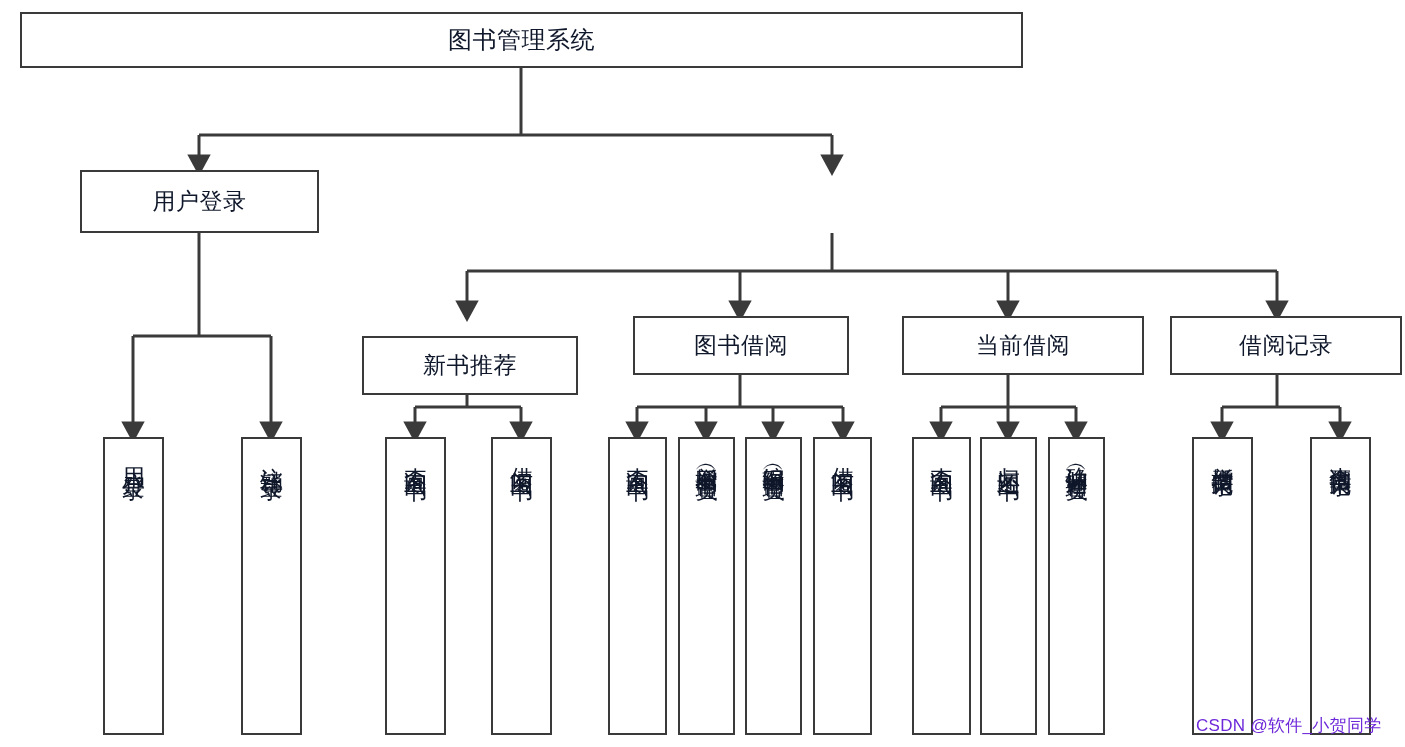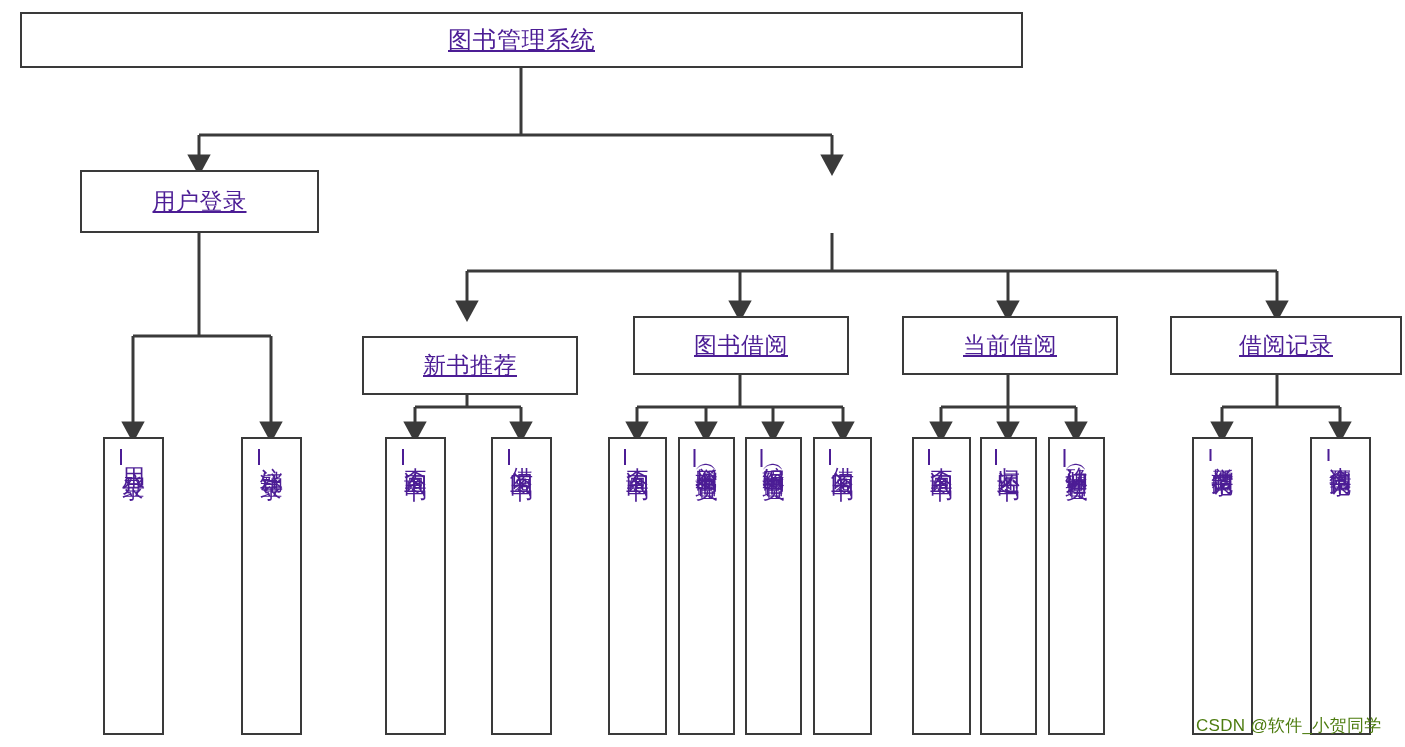--- a/index.html
+++ b/index.html
@@ -35,22 +35,21 @@
     align-items: center;
     justify-content: center;
     color: #2b2b2b;
     z-index: 2;
   }
   .node-label {
     display: block;
     text-align: right;
     line-height: 1.16;
     letter-spacing: 0.5px;
-    color: #4c1d95;
-    text-decoration: underline;
+    color: #0f172a;
   }
   
   .node.horiz .node-label {
     font-size: 23px;
     white-space: nowrap;
   }
   .node.root .node-label {
     font-size: 24px;
   }
   
@@ -69,21 +68,21 @@
   }
   .node.vert.tight .node-label {
     font-size: 22px;
     letter-spacing: 2px;
   }
   .watermark {
     position: absolute;
     left: 1196px;
     top: 714px;
     font-size: 17px;
-    color: #4d7c0f;
+    color: #6d28d9;
     white-space: nowrap;
     z-index: 5;
     letter-spacing: 0.3px;
   }
 </style>
 </head>
 <body>
 
 <div id="diagram-root">
 
@@ -147,21 +146,21 @@
 
 
   <div class="node horiz" style="left:362px; top:316px; width:216px; height:59px;margin-top:20px;">
     <span class="node-label">新书推荐</span>
   </div>
 
   <div class="node horiz" style="left:633px; top:316px; width:216px; height:59px;">
     <span class="node-label">图书借阅</span>
   </div>
 
-  <div class="node horiz" style="left:902px; top:316px; width:216px; height:59px;">
+  <div class="node horiz" style="left:902px; top:316px; width:242px; height:59px;">
     <span class="node-label">当前借阅</span>
   </div>
 
   <div class="node horiz" style="left:1170px; top:316px; width:232px; height:59px;">
     <span class="node-label">借阅记录</span>
   </div>
 
   <div class="node vert" style="left:103px; top:437px; width:61px; height:298px;">
     <span class="node-label">用户登录</span>
   </div>

